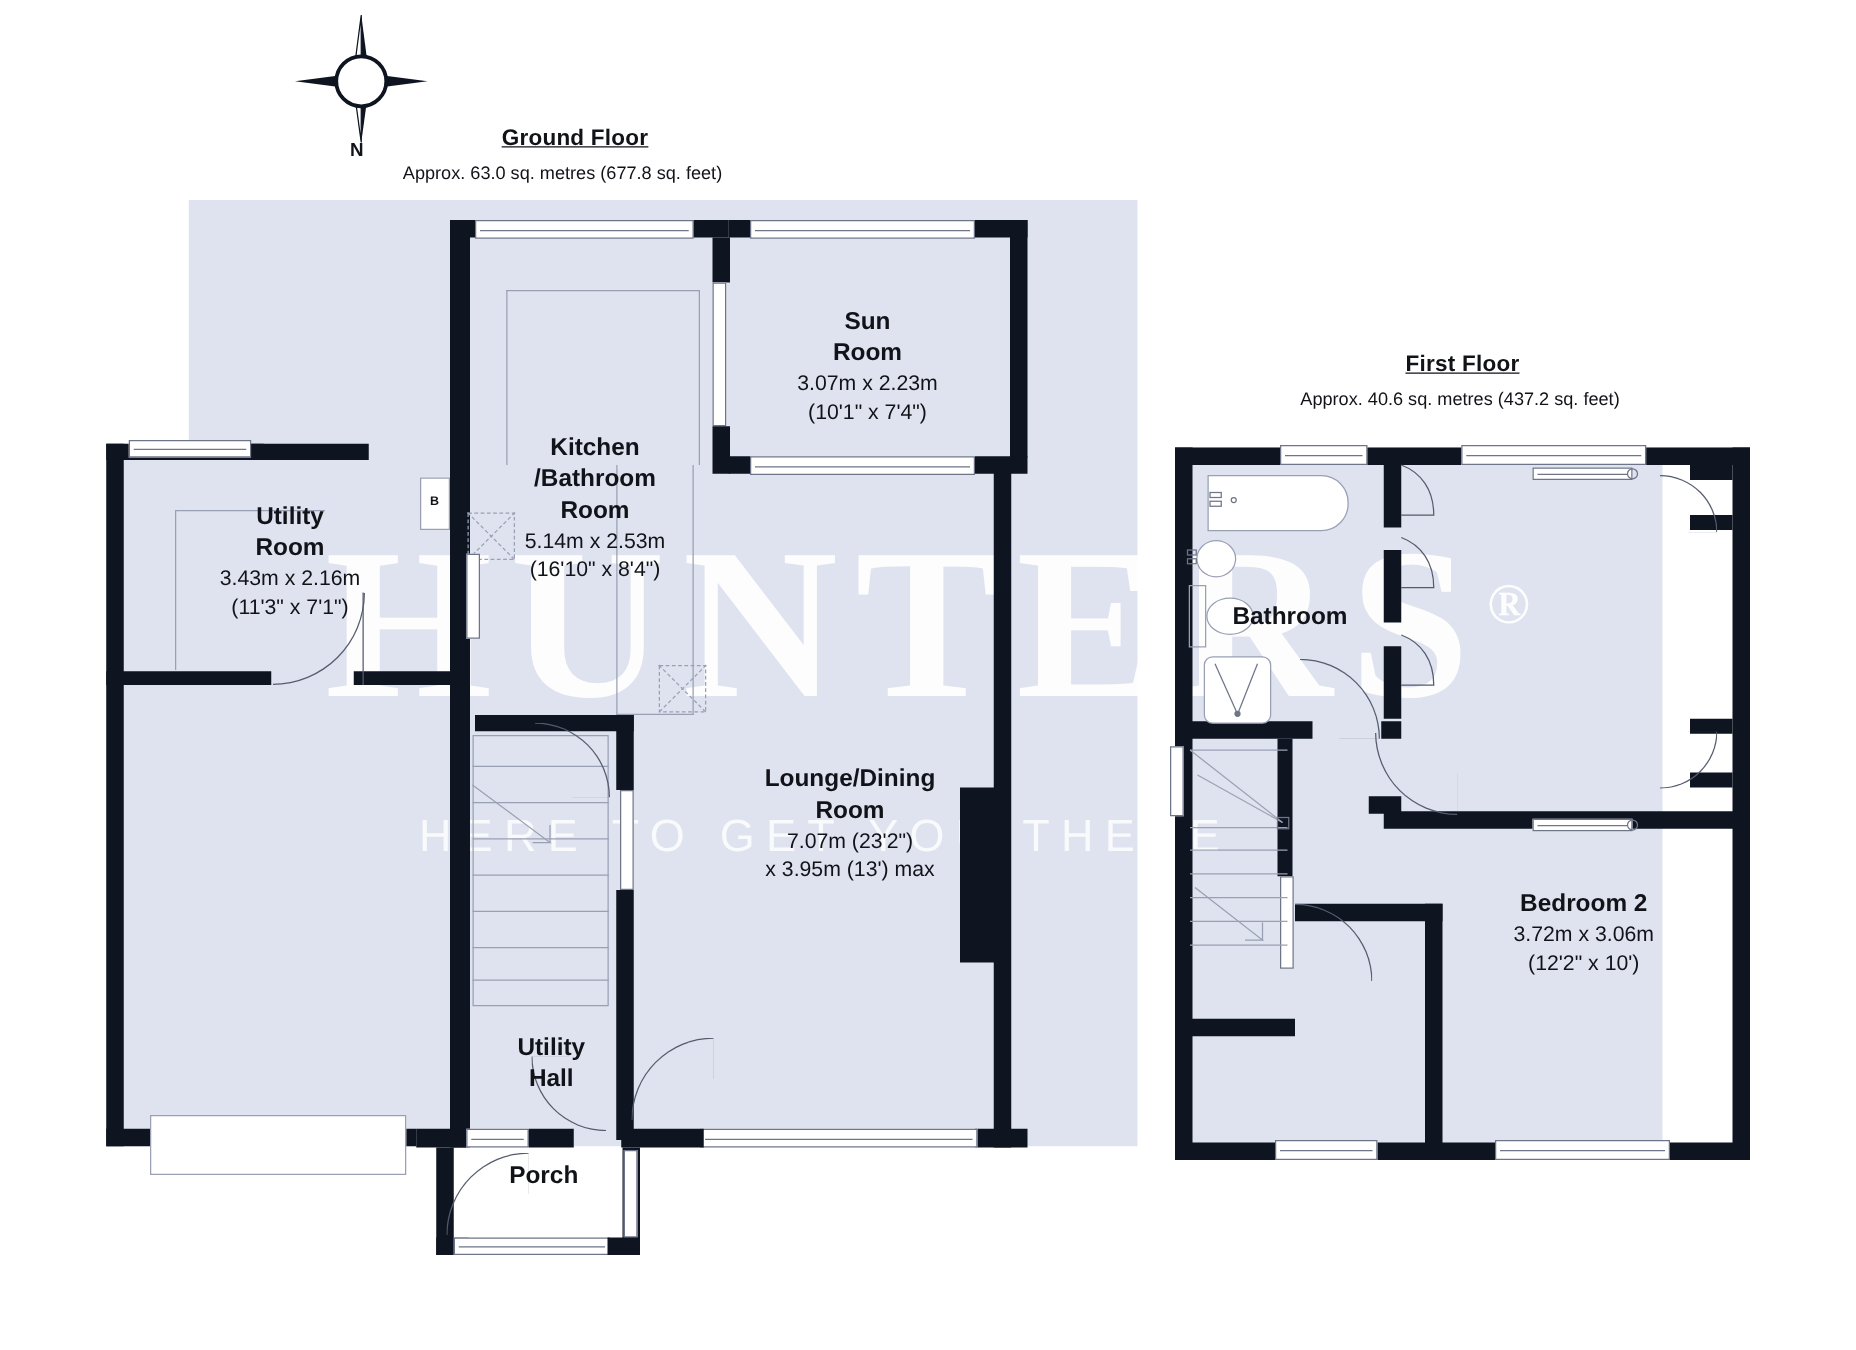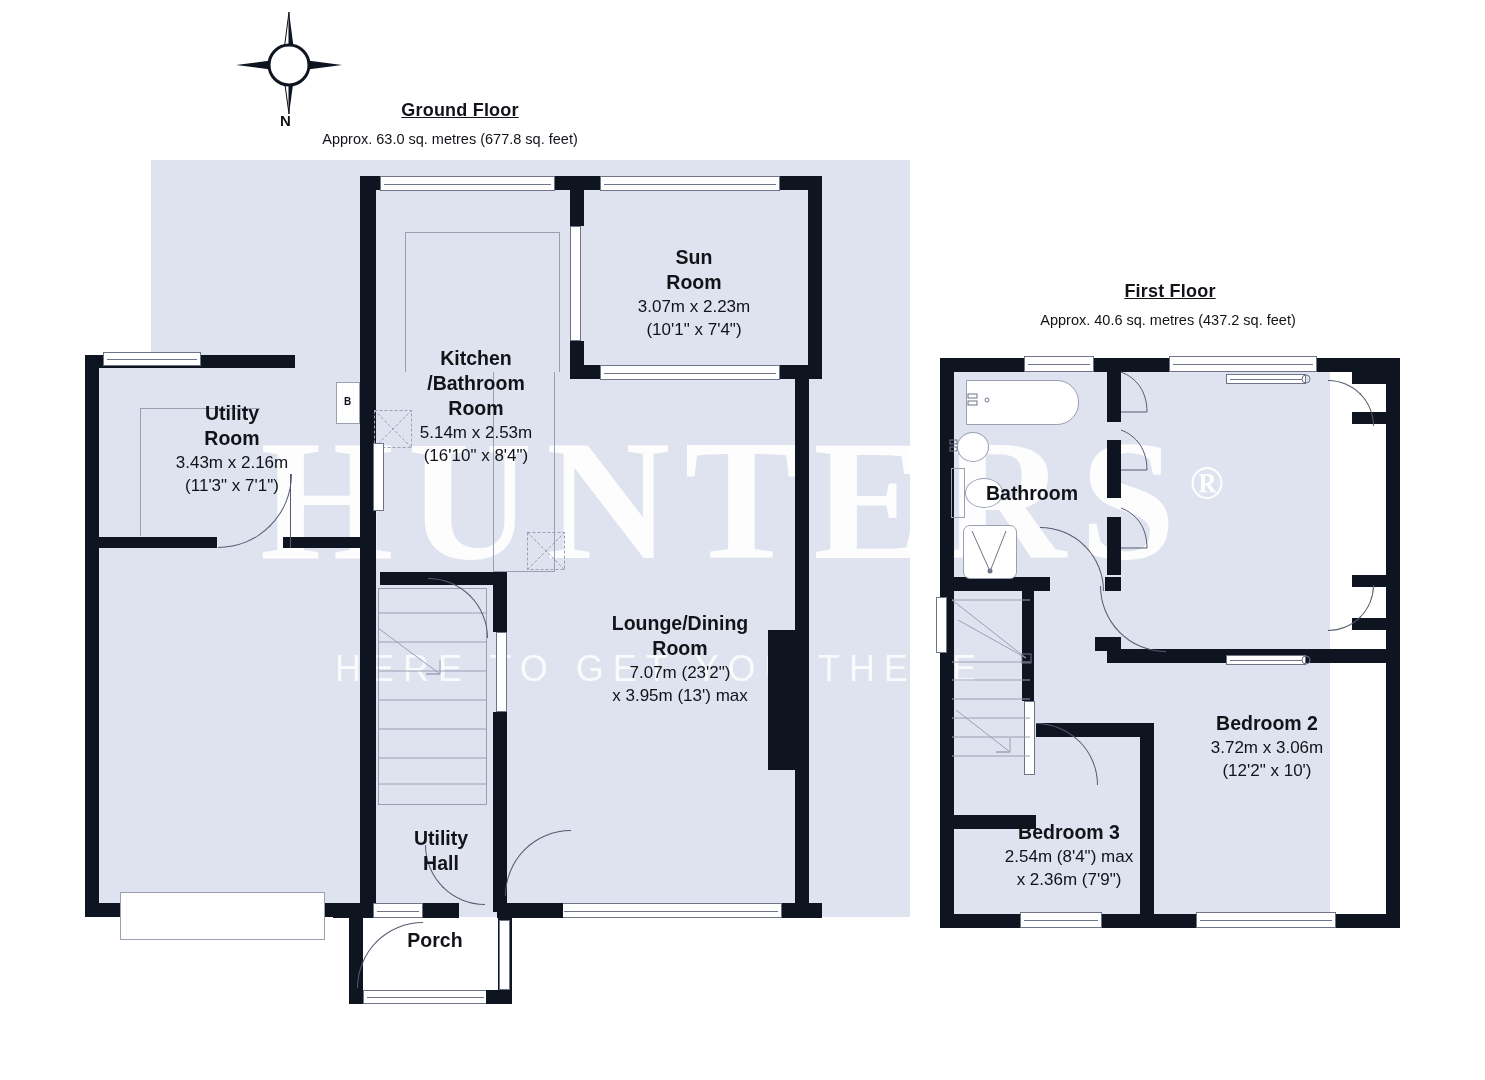--- a/index.html
+++ b/index.html
@@ -322,25 +322,20 @@
     <div class="rm">Bathroom</div>
   </div>
 
 
   <div class="blockcenter" style="left:1267px;top:711px;">
     <div class="rm">Bedroom 2</div>
     <div class="dim">3.72m x 3.06m</div>
     <div class="dim">(12'2" x 10')</div>
   </div>
 
-  <div class="blockcenter" style="left:1069px;top:820px;">
-    <div class="rm">Bedroom 3</div>
-    <div class="dim">2.54m (8'4") max</div>
-    <div class="dim">x 2.36m (7'9")</div>
-  </div>
 
   <div class="compass">
     <svg width="110" height="110" viewBox="0 0 110 110">
 
       <polygon points="55,2 61,48 55,55 49,48" fill="#0e1420"></polygon>
       <polygon points="55,2 49,48 55,55" fill="#ffffff" stroke="#0e1420" stroke-width="1"></polygon>
       <polygon points="55,104 61,60 55,52 49,60" fill="#0e1420"></polygon>
       <polygon points="55,104 49,60 55,52" fill="#ffffff" stroke="#0e1420" stroke-width="1"></polygon>
       <polygon points="2,55 48,49 55,55 48,61" fill="#0e1420"></polygon>
       <polygon points="108,55 62,49 55,55 62,61" fill="#0e1420"></polygon>

